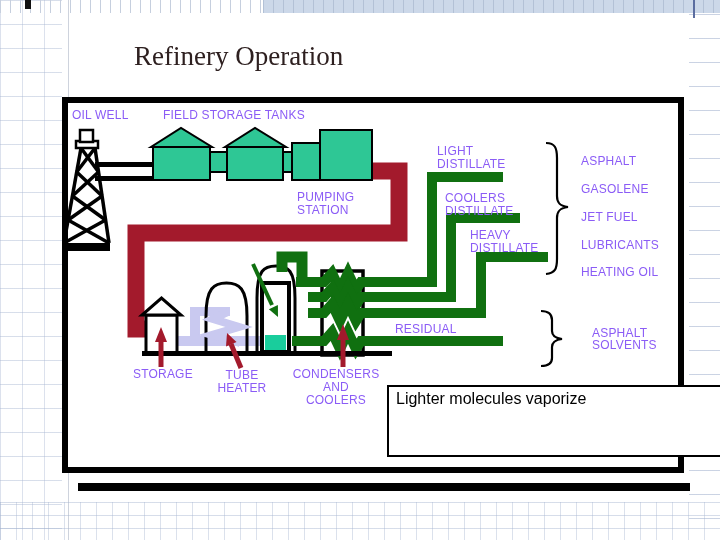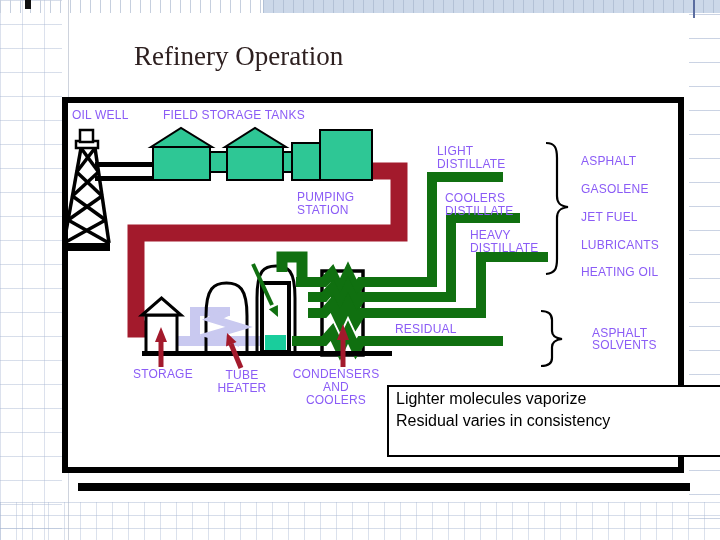--- a/index.html
+++ b/index.html
@@ -181,16 +181,15 @@
   <div class="lbl" style="left:581px;top:239px">LUBRICANTS</div>
   <div class="lbl" style="left:581px;top:266px">HEATING OIL</div>
 
   <div class="lbl" style="left:592px;top:327px;line-height:12px">
     <div>ASPHALT</div>
     <div>SOLVENTS</div>
   </div>
 
   <div class="note">
     <div>Lighter molecules vaporize</div>
-    <div>Residual varies in consistency</div>
   </div>
 
 </div>
 
 </body></html>

